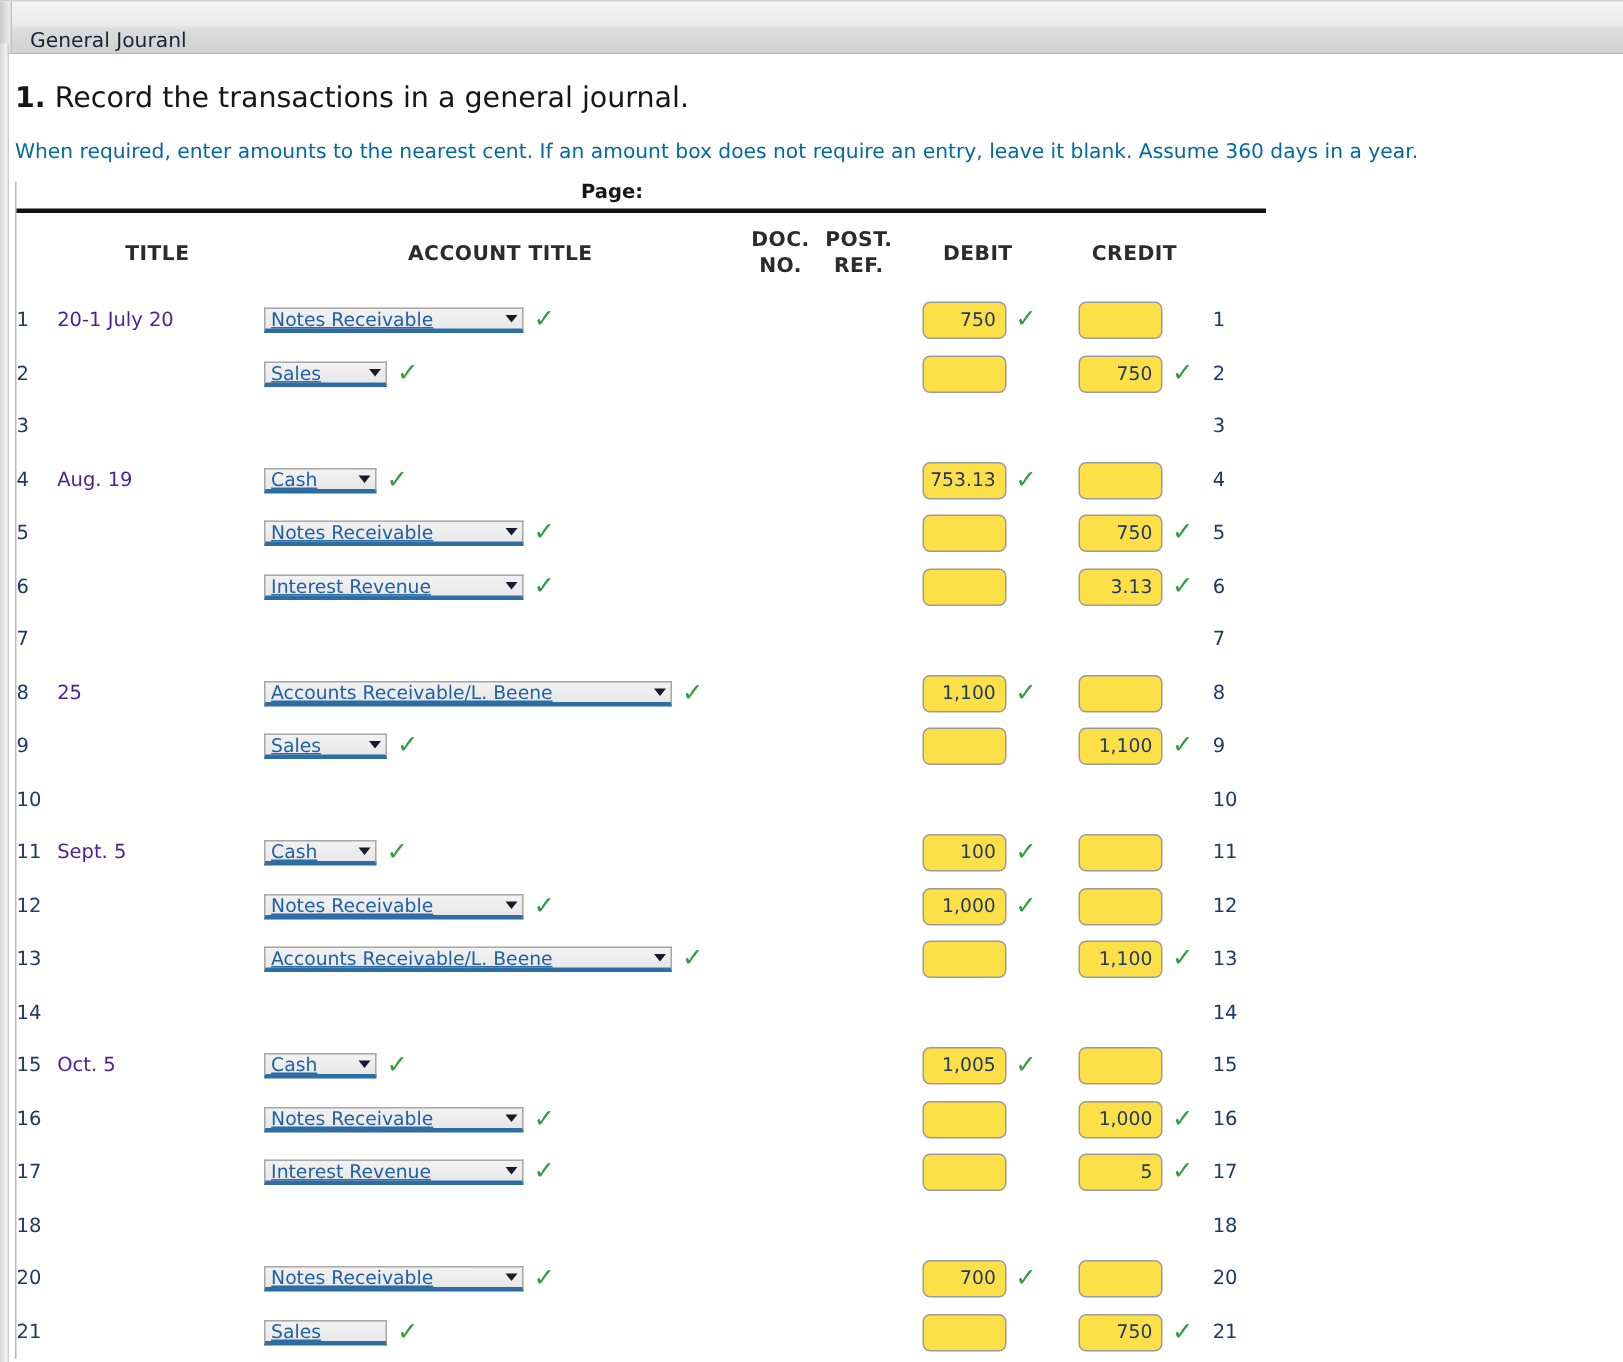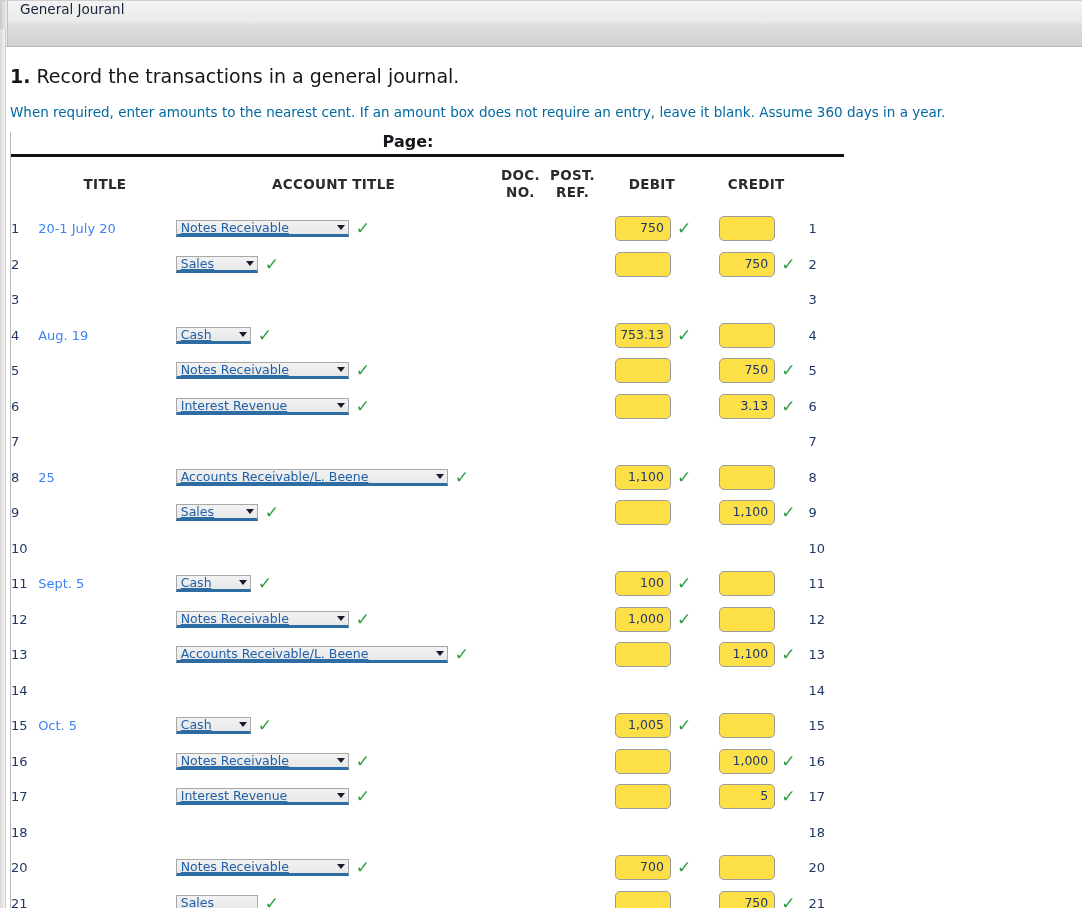--- a/index.html
+++ b/index.html
@@ -8,25 +8,25 @@
     background:#ffffff;
     font-family:"DejaVu Sans","Liberation Sans",sans-serif;
     font-size:13px;
     color:#1a1a1a;
     overflow:hidden;
   }
   .page{position:relative;width:1082px;height:908px;box-sizing:border-box;}
 
   
   .titlebar{
-    height:47px;
+    height:36px;
     background:linear-gradient(to bottom,#f3f3f3 0%,#eaeaea 45%,#dcdcdc 55%,#d2d2d2 100%);
     border-bottom:1px solid #b6b6b6;
     border-top:1px solid #cfcfcf;
-    display:flex;align-items:flex-start;
+    display:flex;align-items:flex-end;
     box-sizing:border-box;
   }
   .titlebar .spine{width:8px;height:100%;
     background:linear-gradient(to right,#c9c9c9,#eeeeee);
     border-right:1px solid #c2c2c2;box-sizing:border-box;}
   .titlebar .ttl{
     padding-left:12px;font-size:13.5px;color:#16243b;
     font-family:"DejaVu Sans","Liberation Sans",sans-serif;
   }
 
@@ -46,21 +46,21 @@
 
   
   .journal{
     margin-top:12px;
     width:835px;
     position:relative;
     border-left:1px solid #b9b9b9;
     box-sizing:border-box;
   }
   .pagerow{
-    text-align:center;font-weight:bold;font-size:16px;
+    text-align:center;font-weight:bold;font-size:13px;
     padding-bottom:3px;color:#15151a;
     padding-right:40px;
   }
   .rulebar{height:3px;background:#111111;width:833px;}
 
   table.jt{border-collapse:collapse;width:833px;table-layout:fixed;}
   table.jt td{padding:0;vertical-align:middle;}
 
   .colnum   {width:26px;}
   .coldate  {width:128px;}
@@ -74,21 +74,21 @@
   
   .hdr{height:54px;font-weight:bold;font-size:13.5px;color:#2b2b2b;text-align:center;
        letter-spacing:.3px;}
   .hdr .two{line-height:1.25;}
   .hdr.vmid{vertical-align:middle;}
 
   
   .rn{font-size:13px;color:#1f3864;text-align:left;padding-left:4px;}
   .rn-r{font-size:13px;color:#1f3864;text-align:left;padding-left:12px;}
 
-  .dt{font-size:13px;color:#3b82f6;text-align:left;padding-left:6px;white-space:nowrap;}
+  .dt{font-size:13px;color:#4c1d95;text-align:left;padding-left:6px;white-space:nowrap;}
 
   tr.jrow{height:35.5px;}
 
   
   .acctwrap{display:flex;align-items:center;gap:7px;padding-left:4px;}
   .sel{
     display:inline-flex;align-items:center;justify-content:space-between;
     background:linear-gradient(to bottom,#f2f2f2,#e8e8e8);
     border:1px solid #a8a8a8;
     border-bottom:3px solid #2e6da4;

